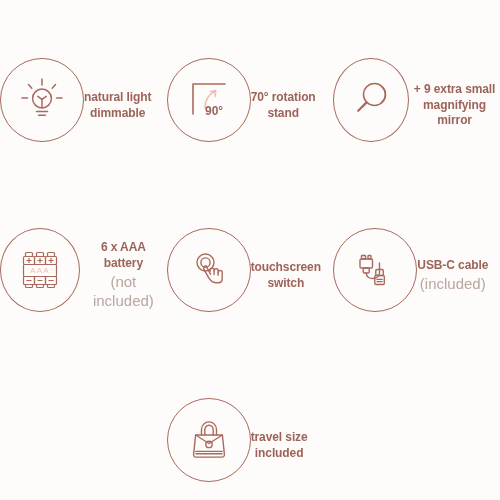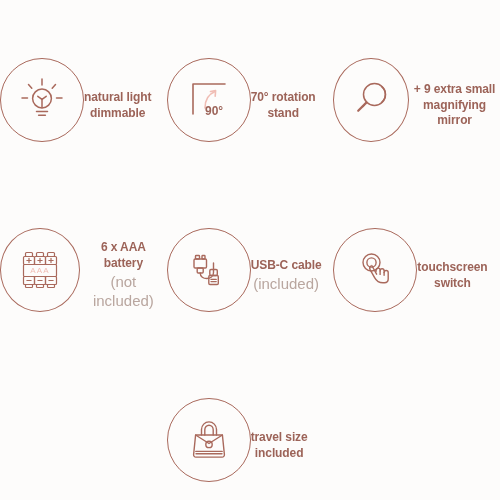--- a/index.html
+++ b/index.html
@@ -189,45 +189,20 @@
         <span class="caption-main">6 x AAA battery</span>
         <span class="caption-sub">(not included)</span>
       </div>
     </div>
 
     <div class="feature">
       <div class="icon-circle">
         <span>
           <svg width="52" height="52" viewBox="0 0 52 52" fill="none" stroke="#a9695c" stroke-width="1.4" stroke-linecap="round" stroke-linejoin="round">
 
-            <rect x="12.5" y="11.5" width="4" height="3.5" rx="0.7"></rect>
-            <rect x="19" y="11.5" width="3" height="3.5" rx="0.7"></rect>
-            <rect x="11" y="15" width="12.5" height="9" rx="1.2"></rect>
-            <rect x="14.2" y="24" width="6" height="5" rx="1"></rect>
-
-            <path d="M17.2 29 C17.2 36.5 30.5 36.5 30.5 28.5 C30.5 21.5 30.5 19 30.5 19"></path>
-
-            <rect x="26.8" y="25.5" width="7.5" height="6" rx="1.2"></rect>
-            <rect x="25.8" y="31.5" width="9.5" height="9" rx="1.2"></rect>
-            <line x1="28" y1="35.4" x2="33.2" y2="35.4"></line>
-            <line x1="28" y1="37.6" x2="33.2" y2="37.6"></line>
-          </svg>
-        </span>
-      </div>
-      <div class="caption">
-        <span class="caption-main">USB-C cable</span>
-        <span class="caption-sub">(included)</span>
-      </div>
-    </div>
-
-    <div class="feature">
-      <div class="icon-circle">
-        <span>
-          <svg width="52" height="52" viewBox="0 0 52 52" fill="none" stroke="#a9695c" stroke-width="1.4" stroke-linecap="round" stroke-linejoin="round">
-
             <circle cx="22.5" cy="18.5" r="8.5"></circle>
             <circle cx="22.5" cy="18.5" r="4.6"></circle>
 
             <path d="M22.8 21.5 L27.6 30.2"></path>
             <path d="M21.8 22.2 C20.6 23 20.4 24.4 21.1 25.7 L25.6 33.6
                      C27.3 36.7 30.6 38.8 34 38.8 L35.4 38.8
                      C37.6 38.8 39.2 37.2 39.2 35.1 L39.2 28.6
                      C39.2 27.4 38.3 26.5 37.2 26.5 C36.0 26.5 35.1 27.4 35.1 28.6
                      L35.1 26.9 C35.1 25.7 34.2 24.8 33.1 24.8 C32.0 24.8 31.1 25.7 31.1 26.9
                      L31.1 26.2 C31.1 25.0 30.2 24.1 29.1 24.1 C28.0 24.1 27.1 25.0 27.1 26.2
@@ -237,20 +212,45 @@
           </svg>
         </span>
       </div>
       <div class="caption">
         <span class="caption-main">touchscreen
 switch</span>
 
       </div>
     </div>
 
+    <div class="feature">
+      <div class="icon-circle">
+        <span>
+          <svg width="52" height="52" viewBox="0 0 52 52" fill="none" stroke="#a9695c" stroke-width="1.4" stroke-linecap="round" stroke-linejoin="round">
+
+            <rect x="12.5" y="11.5" width="4" height="3.5" rx="0.7"></rect>
+            <rect x="19" y="11.5" width="3" height="3.5" rx="0.7"></rect>
+            <rect x="11" y="15" width="12.5" height="9" rx="1.2"></rect>
+            <rect x="14.2" y="24" width="6" height="5" rx="1"></rect>
+
+            <path d="M17.2 29 C17.2 36.5 30.5 36.5 30.5 28.5 C30.5 21.5 30.5 19 30.5 19"></path>
+
+            <rect x="26.8" y="25.5" width="7.5" height="6" rx="1.2"></rect>
+            <rect x="25.8" y="31.5" width="9.5" height="9" rx="1.2"></rect>
+            <line x1="28" y1="35.4" x2="33.2" y2="35.4"></line>
+            <line x1="28" y1="37.6" x2="33.2" y2="37.6"></line>
+          </svg>
+        </span>
+      </div>
+      <div class="caption">
+        <span class="caption-main">USB-C cable</span>
+        <span class="caption-sub">(included)</span>
+      </div>
+    </div>
+
     <div class="feature empty-cell"></div>
 
     <div class="feature">
       <div class="icon-circle">
         <span>
           <svg width="52" height="52" viewBox="0 0 52 52" fill="none" stroke="#a9695c" stroke-width="1.4" stroke-linecap="round" stroke-linejoin="round">
 
             <path d="M18.5 21 L18.5 15.5 C18.5 11.3 21.9 7.9 26 7.9 C30.1 7.9 33.5 11.3 33.5 15.5 L33.5 21"></path>
             <path d="M21.8 21 L21.8 15.7 C21.8 13.2 23.7 11.2 26 11.2 C28.3 11.2 30.2 13.2 30.2 15.7 L30.2 21"></path>
 

